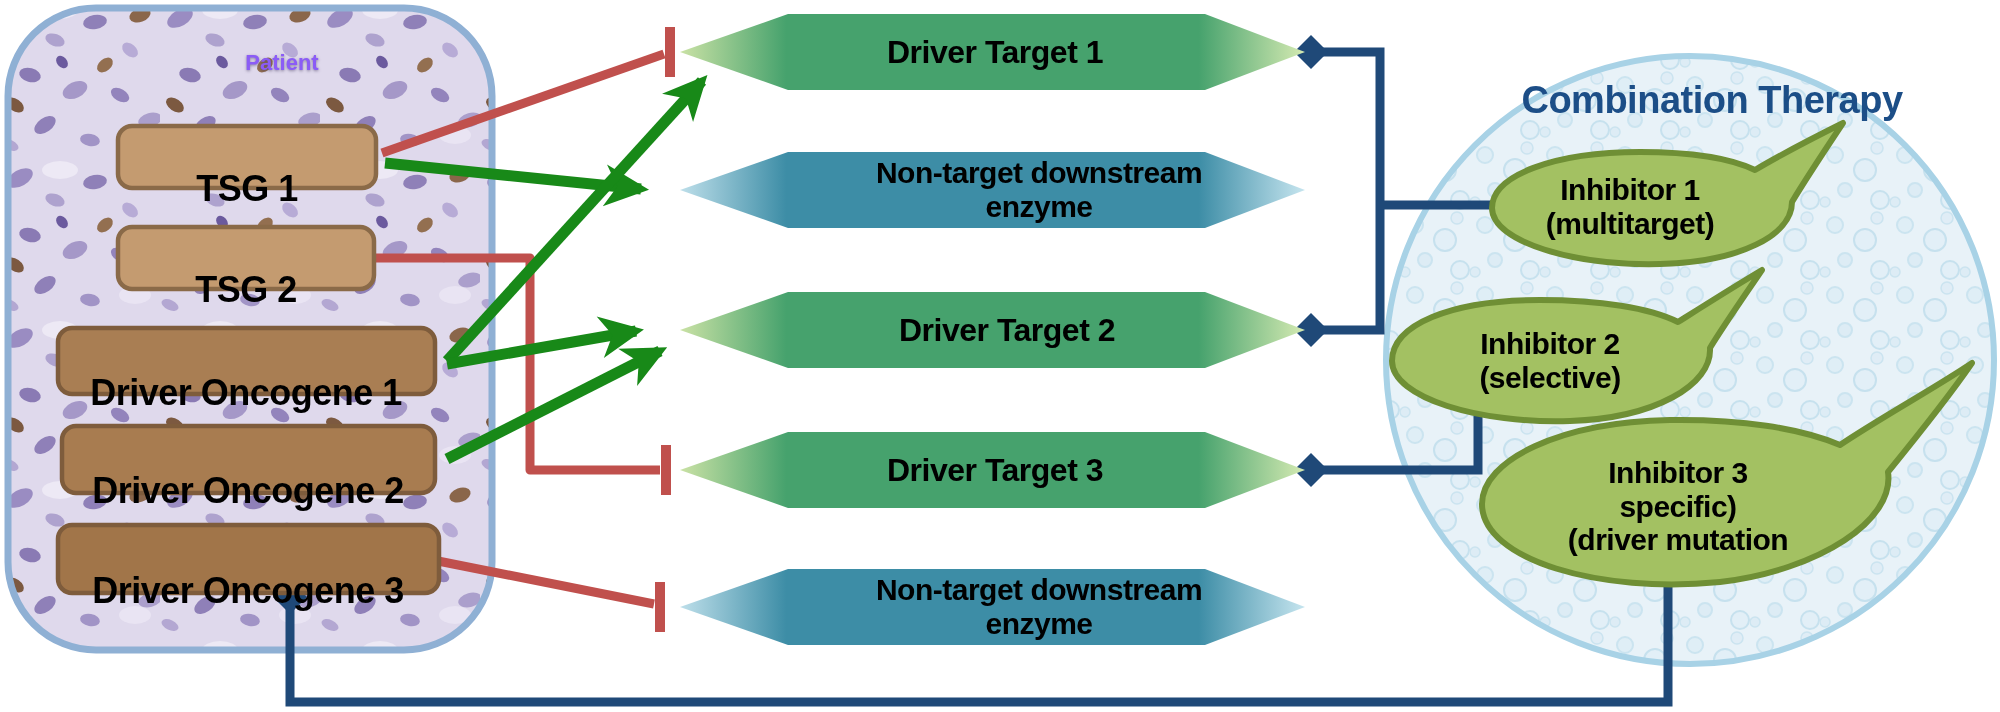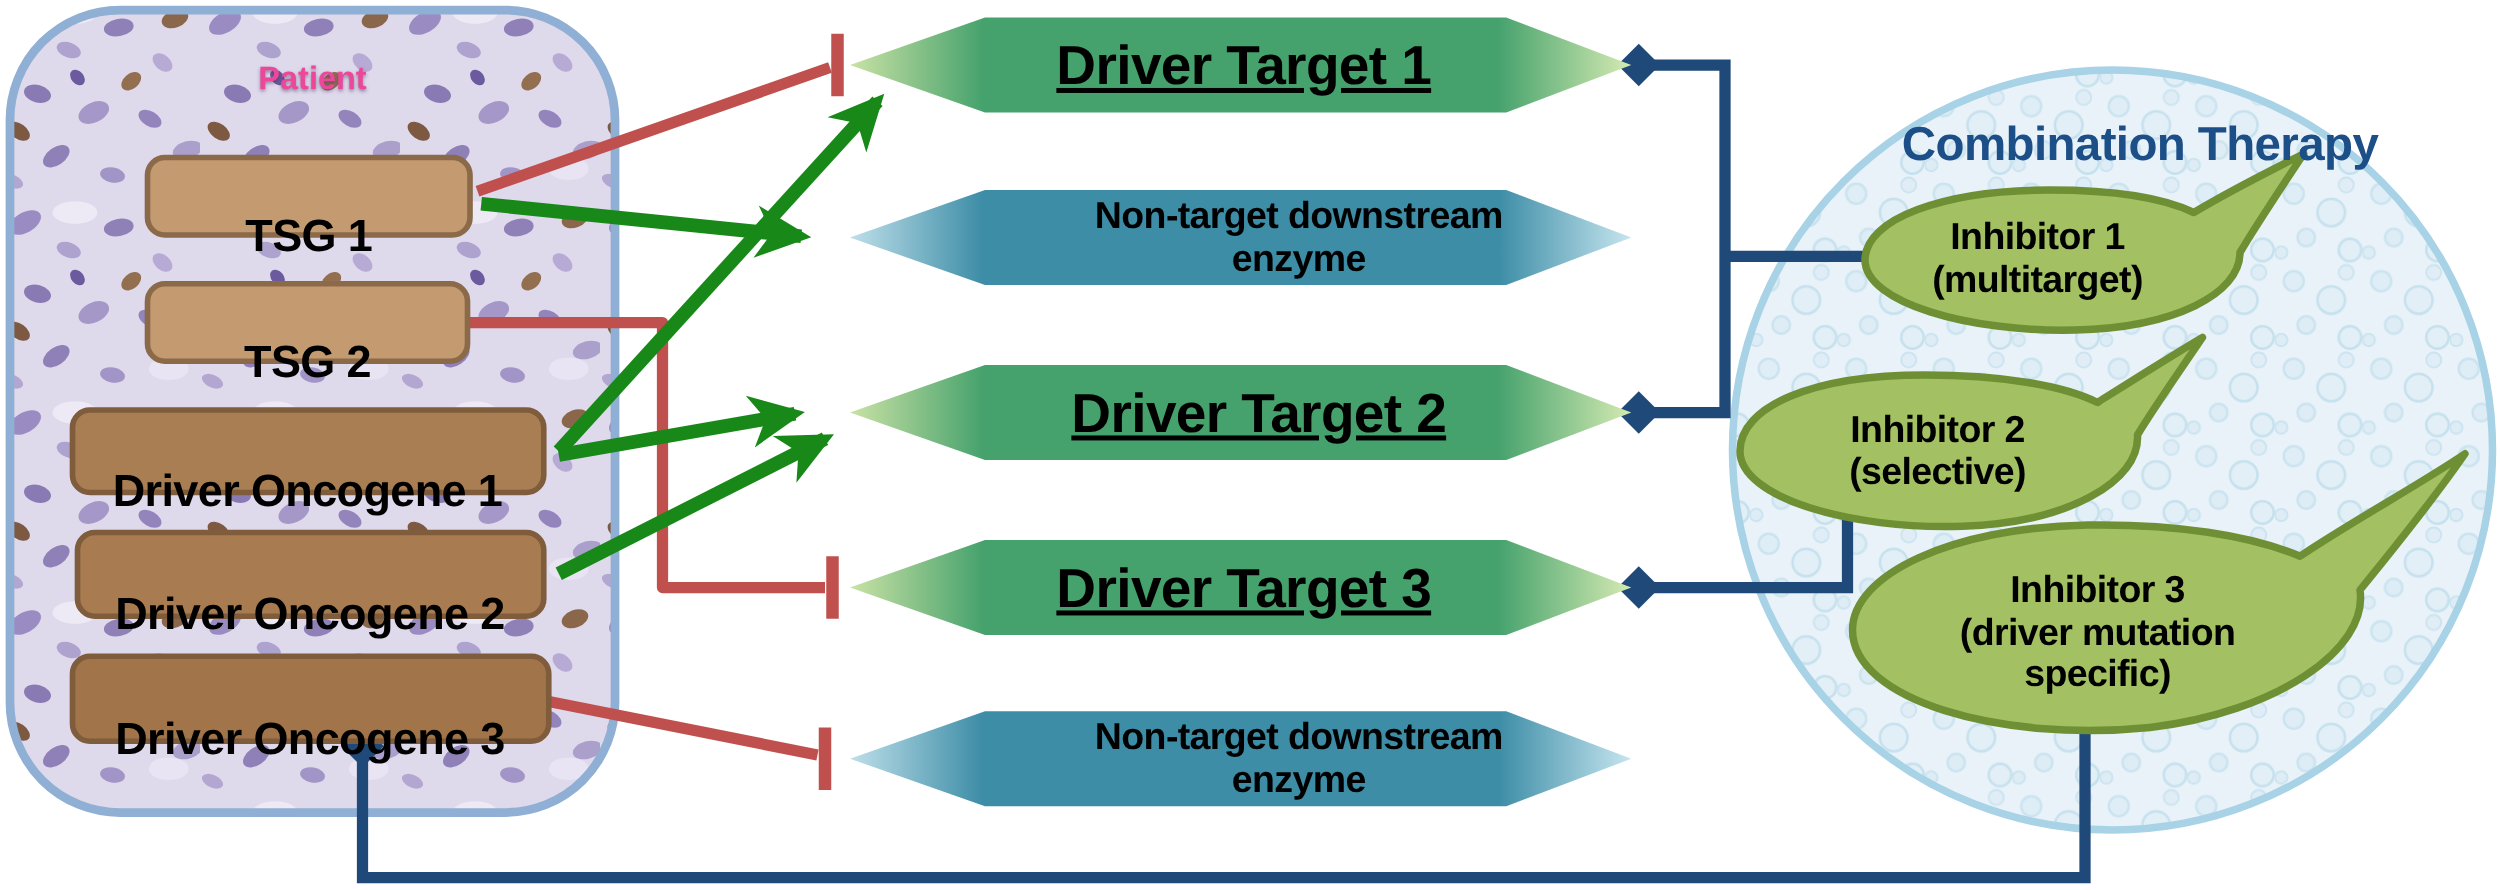--- a/index.html
+++ b/index.html
@@ -7,25 +7,25 @@
     position:relative;width:2000px;height:712px;background:#ffffff;overflow:hidden;
     font-family:"Liberation Sans",sans-serif;
   }
   .canvas svg.layer{position:absolute;left:0;top:0;}
   .lbl{
     position:absolute;transform:translate(-50%,-50%);
     text-align:center;font-weight:bold;color:#000;
     line-height:1.12;white-space:nowrap;
   }
   .lbl span{display:block;}
-  .patient-title{font-size:26px;color:#ec4899;text-shadow:0 1px 3px rgba(60,50,90,.55);}
+  .patient-title{font-size:22px;color:#8b5cf6;text-shadow:0 1px 3px rgba(60,50,90,.55);margin-left:32px;}
   .gene-lbl{font-size:36px;letter-spacing:-0.5px;margin-top:31px;}
-  .target-lbl{font-size:44px;letter-spacing:-0.5px;text-decoration:underline;}
+  .target-lbl{font-size:32px;letter-spacing:-0.5px;}
   .enzyme-lbl{font-size:30px;letter-spacing:-0.5px;margin-left:44px;}
-  .combo-title{font-size:38px;color:#1C4E87;letter-spacing:-0.5px;margin-top:16px;}
+  .combo-title{font-size:38px;color:#1C4E87;letter-spacing:-0.5px;}
   .inhib-lbl{font-size:30px;letter-spacing:-0.5px;}
 </style>
 </head>
 <body>
 
 <div class="canvas">
 
   <svg class="layer" width="2000" height="712" viewBox="0 0 2000 712">
     <defs>
       <linearGradient id="gradTarget" x1="0" y1="0" x2="1" y2="0">
@@ -163,17 +163,17 @@
   <div class="lbl inhib-lbl" style="left:1630px;top:207px;">
     <span>Inhibitor 1</span>
     <span>(multitarget)</span>
   </div>
   <div class="lbl inhib-lbl" style="left:1550px;top:361px;text-align:center;">
     <span>Inhibitor 2</span>
     <span>(selective)</span>
   </div>
   <div class="lbl inhib-lbl" style="left:1678px;top:506px;">
     <span>Inhibitor 3</span>
+    <span>specific)</span>
     <span>(driver mutation</span>
-    <span>specific)</span>
   </div>
 
 </div>
 
 </body></html>

